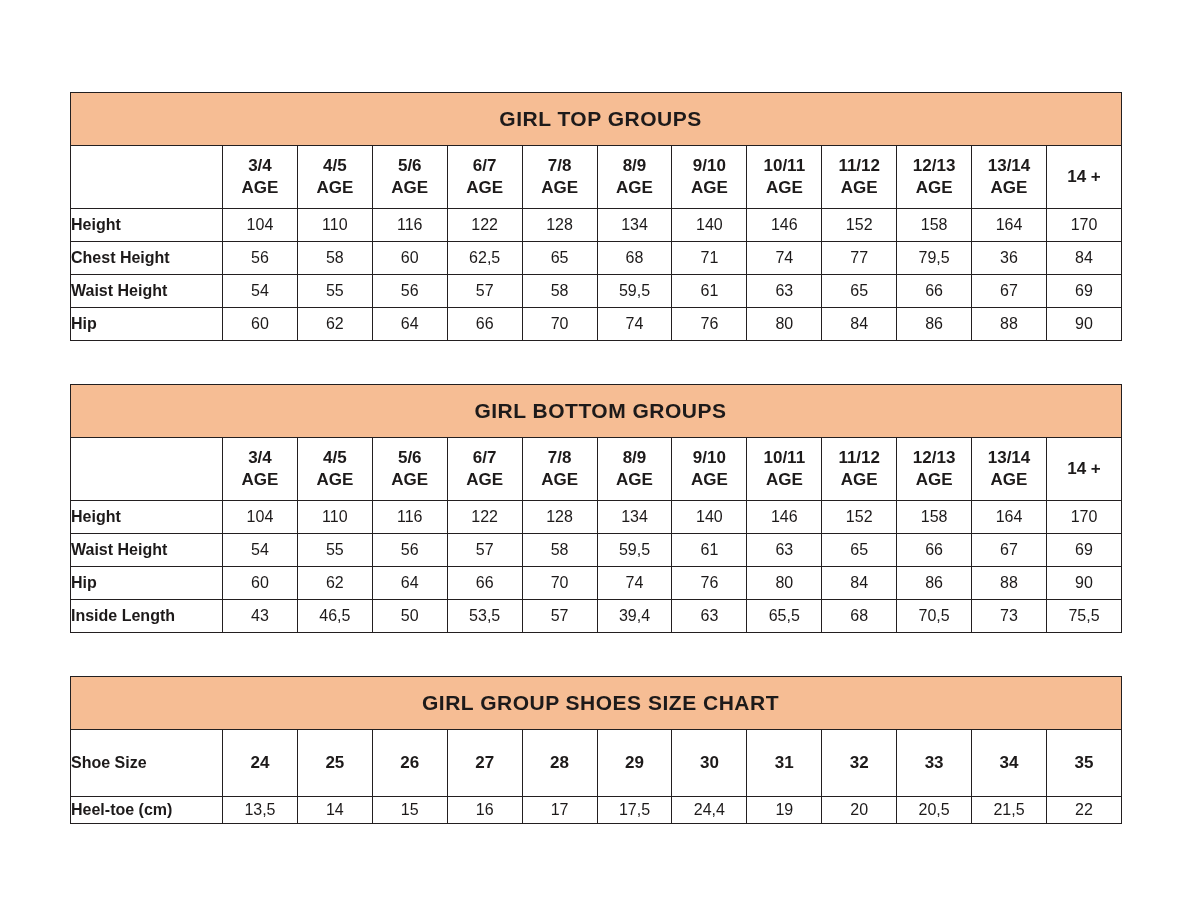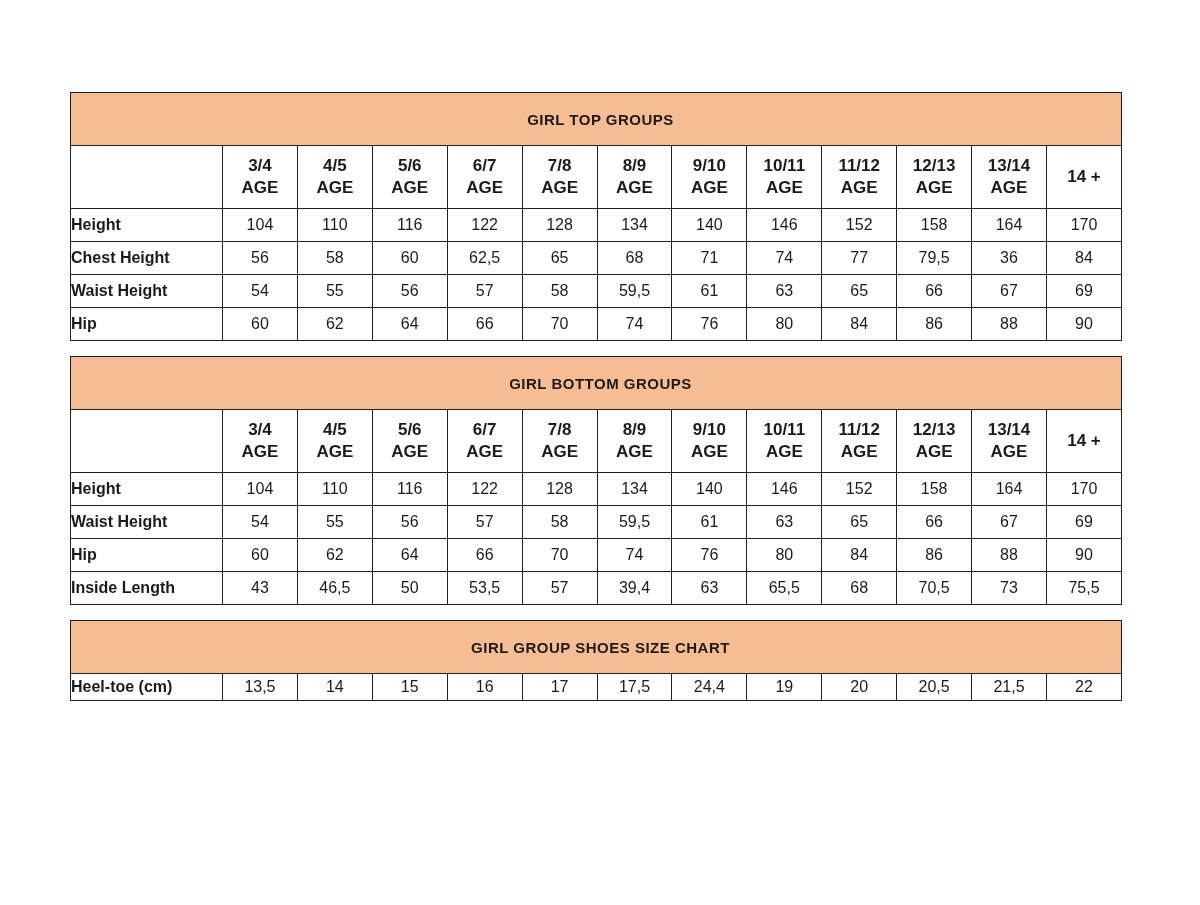--- a/index.html
+++ b/index.html
@@ -16,38 +16,38 @@
     height: 905px;
     font-family: "Liberation Sans", "DejaVu Sans", sans-serif;
     color: var(--text);
   }
   .page {
     width: 1052px;
     margin-left: 70px;
     padding-top: 92px;
   }
   section.size-table { margin: 0 0 0 0; }
-  section.size-table + section.size-table { margin-top: 15px; }
+  section.size-table + section.size-table { margin-top: 43px; }
 
   table.grid {
     border-collapse: collapse;
     table-layout: fixed;
     width: 1052px;
   }
   table.grid th, table.grid td {
     border: 1.5px solid var(--border);
     padding: 0;
     vertical-align: middle;
   }
   col.c-label { width: 152px; }
 
   tr.band-row th {
     background: var(--band);
     height: 53px;
-    font-size: 15px;
+    font-size: 21px;
     font-weight: bold;
     letter-spacing: 0.5px;
     text-align: center;
     color: var(--text);
     padding-left: 9px;
   }
   tr.age-row th {
     height: 63px;
     font-size: 17px;
     font-weight: bold;
@@ -368,20 +368,35 @@
           <col>
           <col>
           <col>
       </colgroup>
       <thead>
         <tr class="band-row">
           <th colspan="13">GIRL GROUP SHOES SIZE CHART</th>
         </tr>
       </thead>
       <tbody>
+          <tr class="data-row tall">
+            <th class="label-cell">Shoe Size</th>
+            <td class="value-cell bold">24</td>
+            <td class="value-cell bold">25</td>
+            <td class="value-cell bold">26</td>
+            <td class="value-cell bold">27</td>
+            <td class="value-cell bold">28</td>
+            <td class="value-cell bold">29</td>
+            <td class="value-cell bold">30</td>
+            <td class="value-cell bold">31</td>
+            <td class="value-cell bold">32</td>
+            <td class="value-cell bold">33</td>
+            <td class="value-cell bold">34</td>
+            <td class="value-cell bold">35</td>
+          </tr>
           <tr class="data-row shoes">
             <th class="label-cell">Heel-toe (cm)</th>
             <td class="value-cell">13,5</td>
             <td class="value-cell">14</td>
             <td class="value-cell">15</td>
             <td class="value-cell">16</td>
             <td class="value-cell">17</td>
             <td class="value-cell">17,5</td>
             <td class="value-cell">24,4</td>
             <td class="value-cell">19</td>

